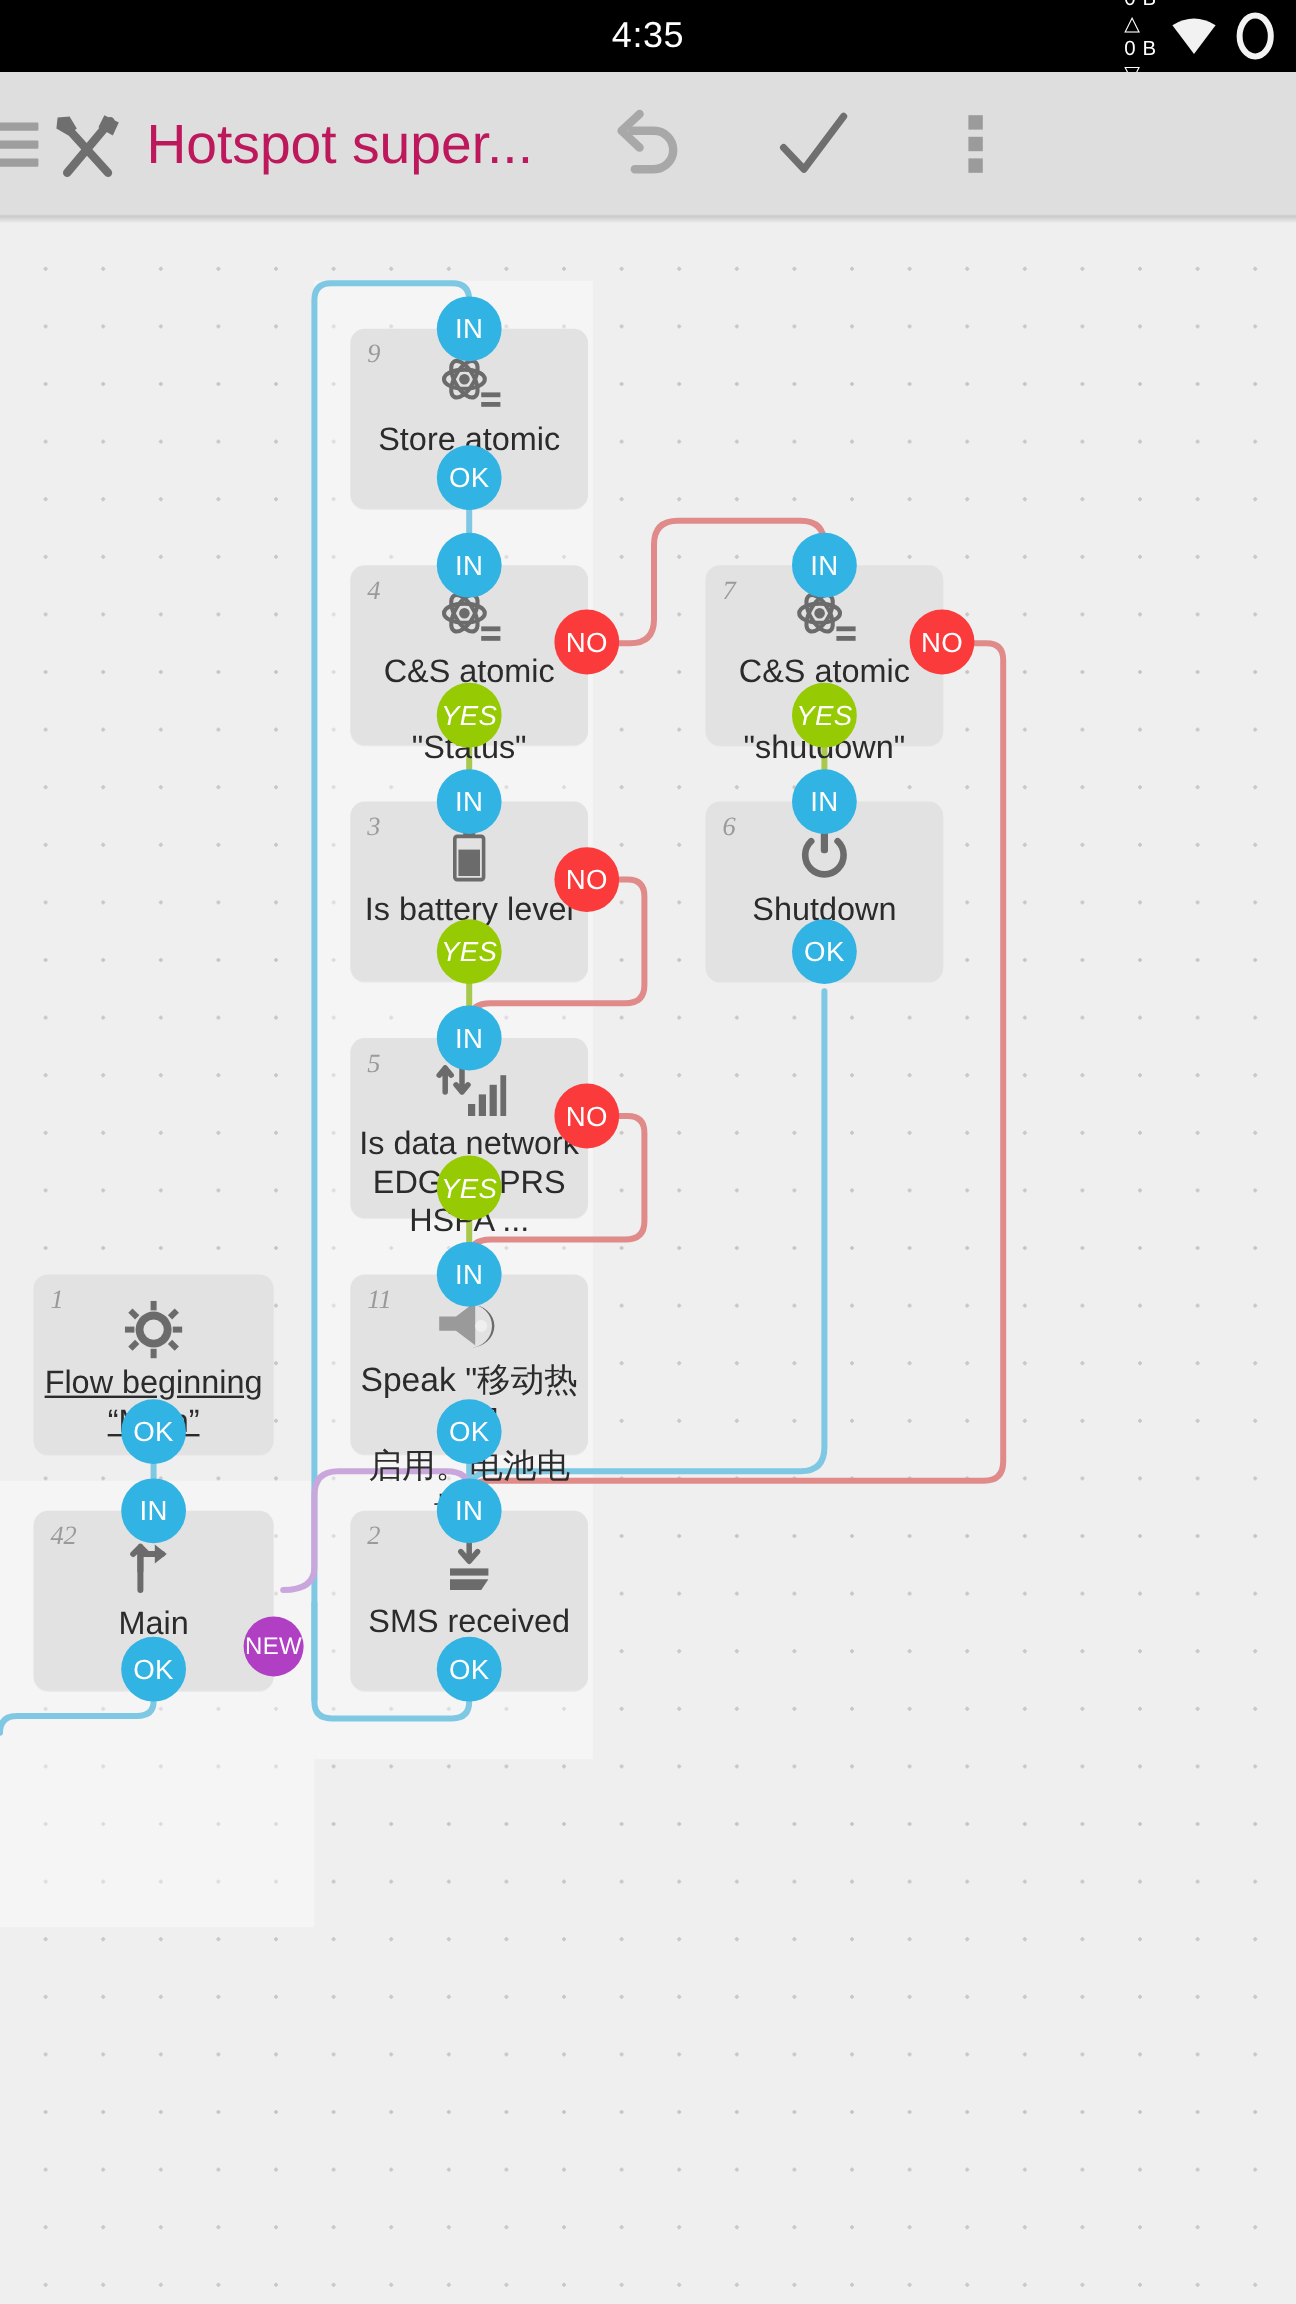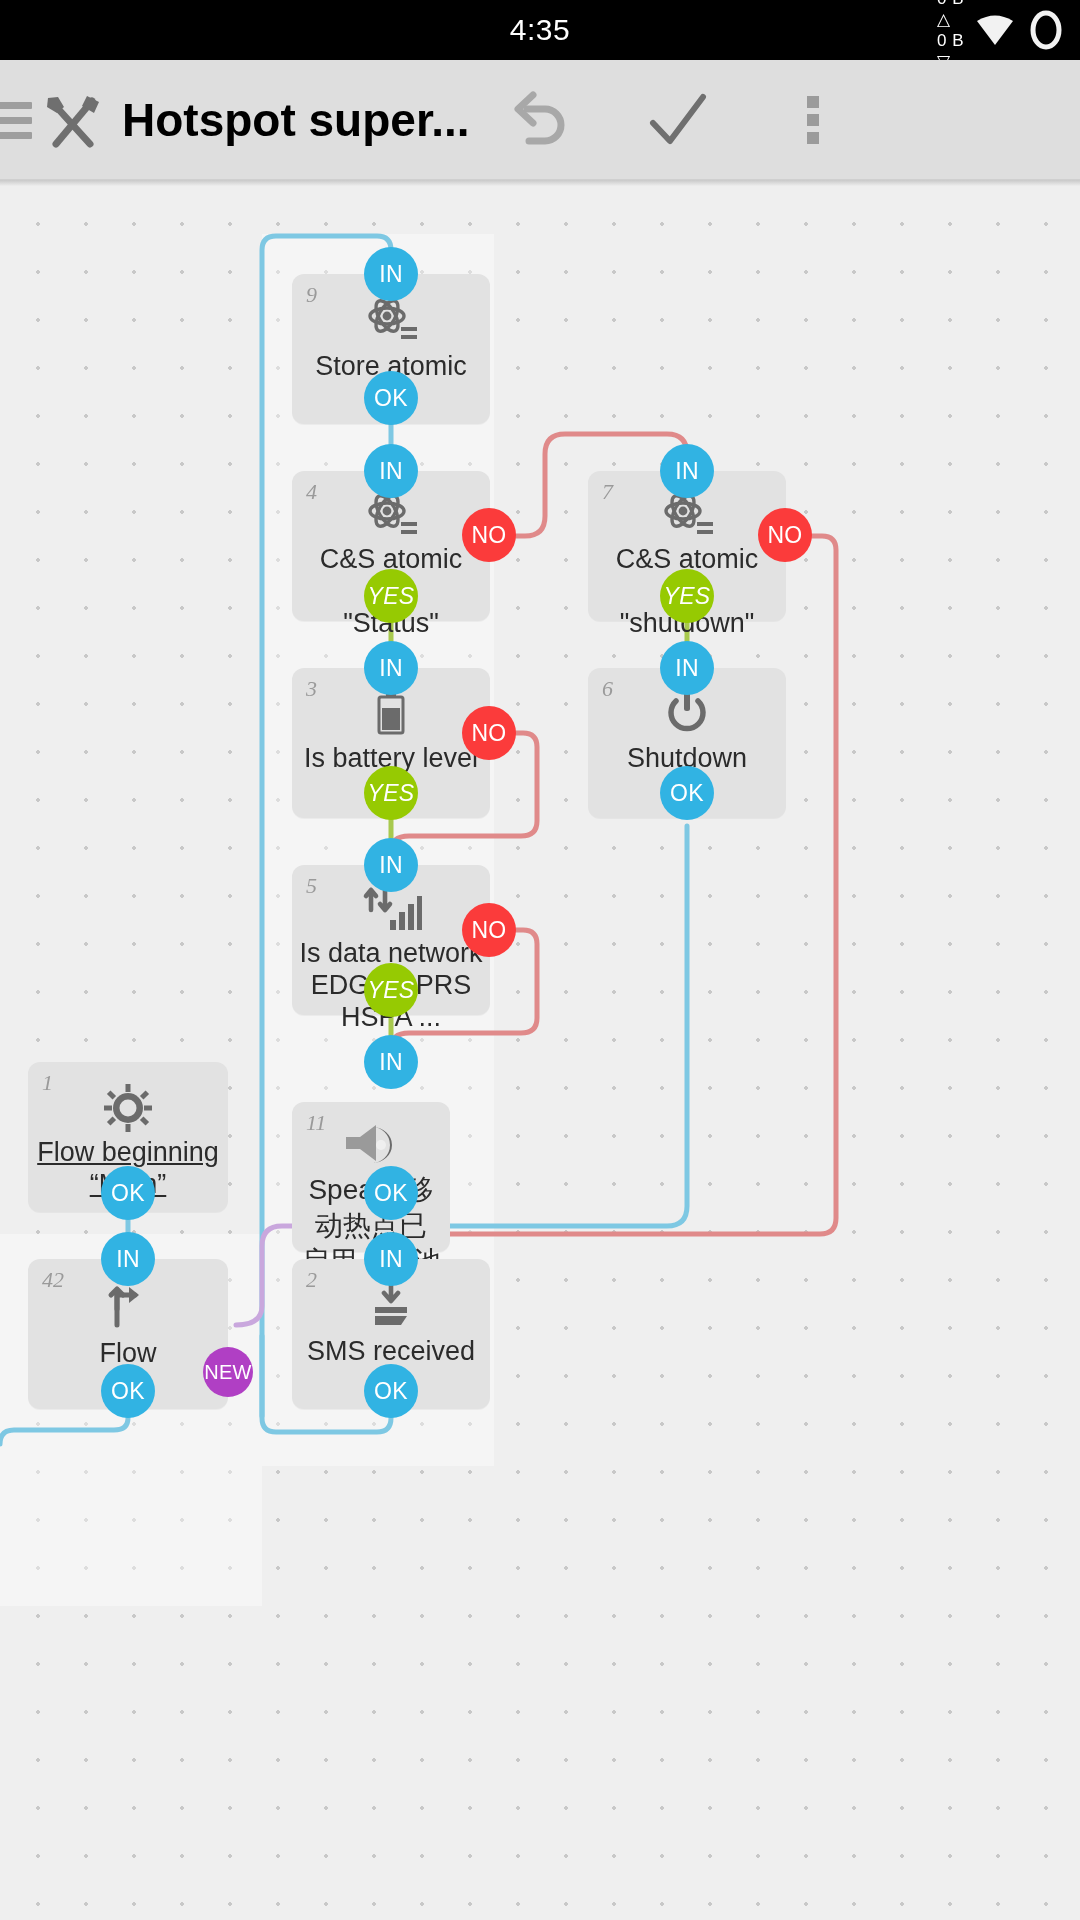--- a/index.html
+++ b/index.html
@@ -42,23 +42,22 @@
   #appbar .drawer{
     position:absolute; left:-6px; top:42px; width:38px; height:36px;
   }
   #appbar .drawer i{
     display:block; height:7px; background:#9e9e9e; margin-bottom:8px;
     border-radius:1px;
   }
   #appbar .tools{ position:absolute; left:42px; top:32px; width:62px; height:62px; }
   #appbar .title{
     position:absolute; left:122px; top:60px; transform:translateY(-50%);
-    font-size:46px; color:#000000; white-space:nowrap;
+    font-size:46px; color:#be185d; white-space:nowrap;
     font-family:"Liberation Sans", sans-serif;
-    font-weight:bold;
   }
   #appbar .act{ position:absolute; top:0; height:120px; width:100px;
     display:flex; align-items:center; justify-content:center; }
   #appbar .undo{ left:490px; }
   #appbar .check{ left:628px; }
   #appbar .more{ left:768px; width:90px; }
   #appbar .dots{ width:12px; }
   #appbar .dots i{ display:block; width:12px; height:12px; background:#9b9b9b; margin:6px 0; }
   #appbar-shadow{
     position:absolute; left:0; top:180px; width:1080px; height:6px;
@@ -325,21 +324,21 @@
         <rect x="57" y="12" width="5" height="34" fill="#6b6b6b"></rect>
       </svg>
     </span>
     <span class="label" style="top:72px; white-space:pre-line;">Is data network
 EDGE GPRS HSPA ...</span>
   </div>
   <div class="port in" style="left:364px; top:652px;">IN</div>
   <div class="port yes" style="left:364px; top:777px;">YES</div>
   <div class="port no" style="left:462px; top:717px;">NO</div>
 
-  <div class="node" style="left:292px; top:916px; width:158px; height:150px;">
+  <div class="node" style="left:292px; top:876px; width:198px; height:150px;">
     <span class="num">11</span>
     <span class="glyph" style="top:18px; height:50px;">
       <svg width="58" height="48" viewBox="0 0 58 48">
         <path d="M4 16 L18 16 L34 4 L34 40 L18 28 L4 28 Z" fill="#9a9a9a"></path>
         <path d="M30 6 a20 18 0 0 1 0 36 a13 13 0 0 0 0 -36 Z" fill="#6b6b6b"></path>
         <circle cx="39" cy="24" r="5" fill="#efefef"></circle>
       </svg>
     </span>
     <span class="label cjk" style="top:70px; white-space:pre-line;">Speak "移动热点已
 启用。电池电量 ...</span>
@@ -374,21 +373,21 @@
 
   <div class="node" style="left:28px; top:1073px; width:200px; height:150px;">
     <span class="num">42</span>
     <span class="glyph" style="top:22px; height:48px;">
       <svg width="46" height="48" viewBox="0 0 46 48">
         <path d="M12 44 L12 14 L30 14" fill="none" stroke="#6b6b6b" stroke-width="5" stroke-linecap="round"></path>
         <path d="M24 6 L34 14 L24 22" fill="#6b6b6b"></path>
         <path d="M12 28 L12 8 M12 8 L6 14 M12 8 L18 14" fill="none" stroke="#6b6b6b" stroke-width="5" stroke-linecap="round"></path>
       </svg>
     </span>
-    <span class="label" style="top:78px;">Flow</span>
+    <span class="label" style="top:78px;">Main</span>
   </div>
   <div class="port in" style="left:101px; top:1046px;">IN</div>
   <div class="port ok" style="left:101px; top:1178px;">OK</div>
 
   <div class="node" style="left:292px; top:1073px; width:198px; height:150px;">
     <span class="num">2</span>
     <span class="glyph" style="top:20px; height:50px;">
       <svg width="48" height="50" viewBox="0 0 48 50">
         <path d="M24 2 L24 20 M24 22 L17 14 M24 22 L31 14" fill="none" stroke="#6b6b6b" stroke-width="4.6" stroke-linecap="round"></path>
         <rect x="8" y="28" width="32" height="6" fill="#6b6b6b"></rect>

